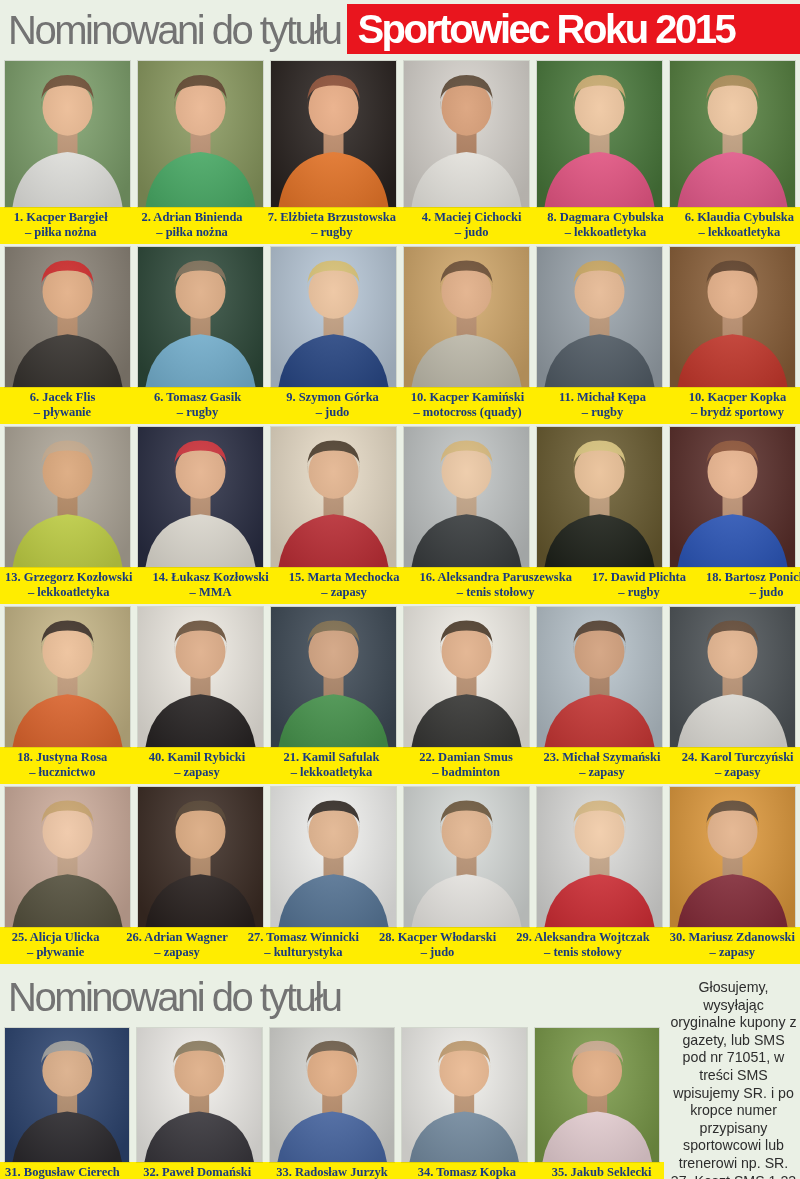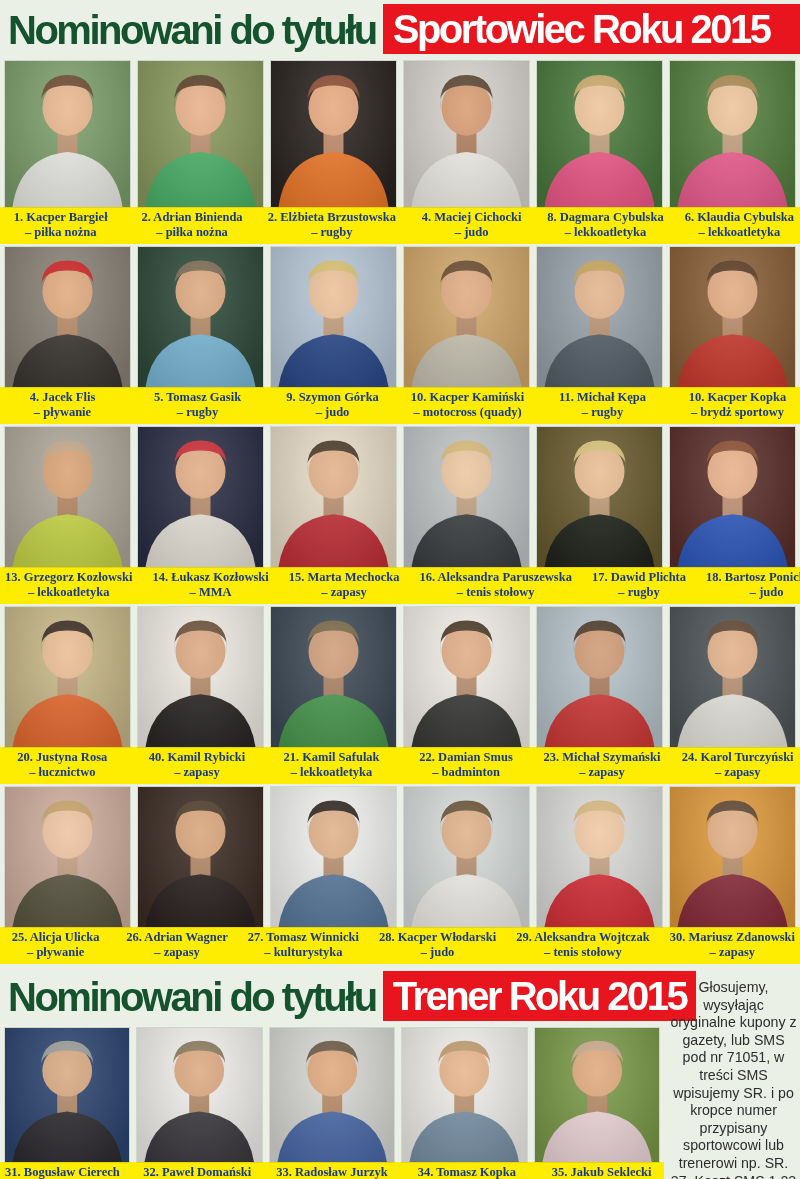--- a/index.html
+++ b/index.html
@@ -14,22 +14,22 @@
     background:var(--pagebg);
     font-family:"Liberation Sans",sans-serif;
     -webkit-font-smoothing:antialiased;
   }
   .page{width:800px;overflow:hidden;}
 
   
   .banner{display:flex;align-items:stretch;height:56px;margin:0 0 5px 0;}
   .banner .black-part{
     display:flex;align-items:center;white-space:nowrap;
-    font-weight:bold;font-size:40px;letter-spacing:-2.5px;
-    color:#14532d;padding:4px 7px 0 8px;
+    font-weight:normal;font-size:40px;letter-spacing:-2.5px;
+    color:#737373;padding:4px 7px 0 8px;
   }
   .banner .red-part{
     display:flex;align-items:center;white-space:nowrap;
     background:var(--red);color:#ffffff;
     font-weight:bold;font-size:40px;letter-spacing:-2.5px;
     padding:16px 10px;flex:1;margin:4px 0 2px 0;
   }
 
   
   .photo-row{display:flex;gap:8px;padding:0 5px;}
@@ -139,21 +139,21 @@
       <div class="caption-row">
         <div class="caption">
           <div class="cap-name">1. Kacper Bargieł</div>
           <div class="cap-sport">– piłka nożna</div>
         </div>
         <div class="caption">
           <div class="cap-name">2. Adrian Binienda</div>
           <div class="cap-sport">– piłka nożna</div>
         </div>
         <div class="caption">
-          <div class="cap-name">2. Elżbieta Brzustowska</div>
+          <div class="cap-name">7. Elżbieta Brzustowska</div>
           <div class="cap-sport">– rugby</div>
         </div>
         <div class="caption">
           <div class="cap-name">4. Maciej Cichocki</div>
           <div class="cap-sport">– judo</div>
         </div>
         <div class="caption">
           <div class="cap-name">8. Dagmara Cybulska</div>
           <div class="cap-sport">– lekkoatletyka</div>
         </div>
@@ -213,25 +213,25 @@
             <rect width="100" height="125" fill="#8a5f38"></rect>
             <rect x="42" y="54" width="16" height="30" fill="rgb(185,139,105)"></rect>
             <path d="M6 125 Q12 82 50 78 Q88 82 94 125 Z" fill="#cc3a2e"></path>
             <ellipse cx="50" cy="40" rx="20" ry="24" fill="#e2aa80"></ellipse>
             <path d="M29 42 Q27 12 50 12 Q73 12 71 42 L71 33 Q68 21 50 21 Q32 21 29 33 Z" fill="#5a3a22"></path>
           </svg>
         </figure>
       </div>
       <div class="caption-row">
         <div class="caption">
-          <div class="cap-name">4. Jacek Flis</div>
+          <div class="cap-name">6. Jacek Flis</div>
           <div class="cap-sport">– pływanie</div>
         </div>
         <div class="caption">
-          <div class="cap-name">5. Tomasz Gasik</div>
+          <div class="cap-name">6. Tomasz Gasik</div>
           <div class="cap-sport">– rugby</div>
         </div>
         <div class="caption">
           <div class="cap-name">9. Szymon Górka</div>
           <div class="cap-sport">– judo</div>
         </div>
         <div class="caption">
           <div class="cap-name">10. Kacper Kamiński</div>
           <div class="cap-sport">– motocross (quady)</div>
         </div>
@@ -377,21 +377,21 @@
             <rect width="100" height="125" fill="#4e5458"></rect>
             <rect x="42" y="54" width="16" height="30" fill="rgb(185,144,112)"></rect>
             <path d="M6 125 Q12 82 50 78 Q88 82 94 125 Z" fill="#e8e6e0"></path>
             <ellipse cx="50" cy="40" rx="20" ry="24" fill="#e2b088"></ellipse>
             <path d="M29 42 Q27 12 50 12 Q73 12 71 42 L71 33 Q68 21 50 21 Q32 21 29 33 Z" fill="#5e4430"></path>
           </svg>
         </figure>
       </div>
       <div class="caption-row">
         <div class="caption">
-          <div class="cap-name">20. Justyna Rosa</div>
+          <div class="cap-name">18. Justyna Rosa</div>
           <div class="cap-sport">– łucznictwo</div>
         </div>
         <div class="caption">
           <div class="cap-name">40. Kamil Rybicki</div>
           <div class="cap-sport">– zapasy</div>
         </div>
         <div class="caption">
           <div class="cap-name">21. Kamil Safulak</div>
           <div class="cap-sport">– lekkoatletyka</div>
         </div>
@@ -489,21 +489,20 @@
           <div class="cap-name">30. Mariusz Zdanowski</div>
           <div class="cap-sport">– zapasy</div>
         </div>
       </div>
     </section>
 
   <div class="bottom">
     <div class="bottom-left">
       <header class="banner">
         <span class="black-part">Nominowani do tytułu</span>
-        <span class="red-part">Trener Roku 2015</span>
       </header>
       <section id="coaches-section">
           <div class="photo-row coach-row">
             <figure class="photo-cell" style="margin: 0px;">
               <svg viewBox="0 0 100 125" preserveAspectRatio="none" aria-hidden="true">
                 <rect width="100" height="125" fill="#2c4470"></rect>
                 <rect x="42" y="54" width="16" height="30" fill="rgb(177,138,105)"></rect>
                 <path d="M6 125 Q12 82 50 78 Q88 82 94 125 Z" fill="#2e2c30"></path>
                 <ellipse cx="50" cy="40" rx="20" ry="24" fill="#d8a880"></ellipse>
                 <path d="M29 42 Q27 12 50 12 Q73 12 71 42 L71 33 Q68 21 50 21 Q32 21 29 33 Z" fill="#9a9a98"></path>

